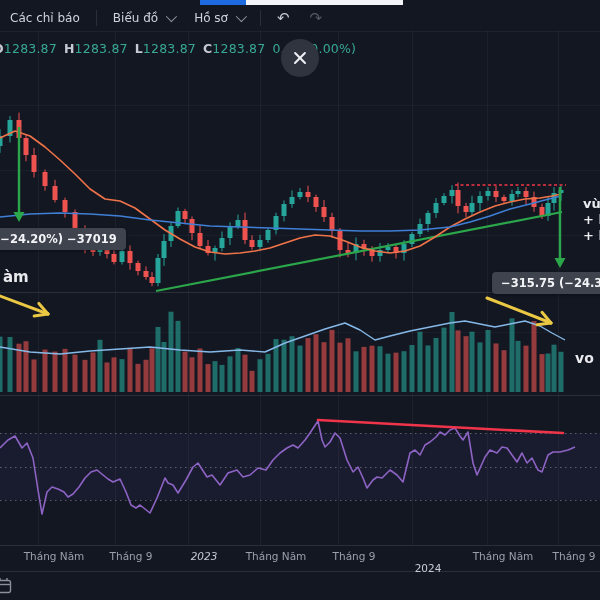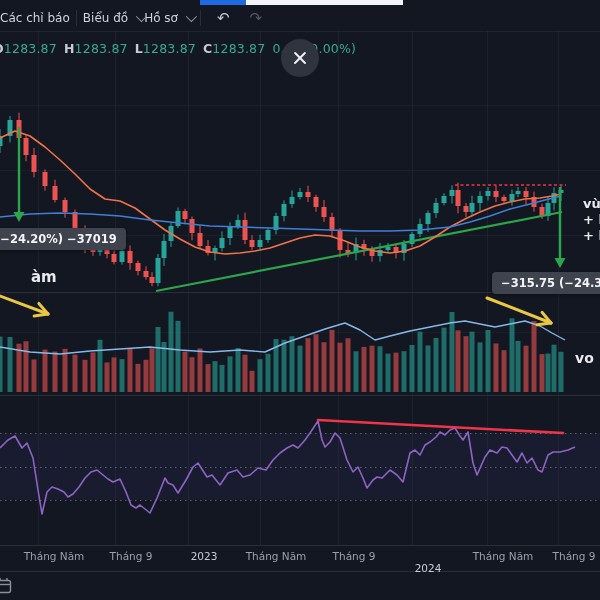--- a/index.html
+++ b/index.html
@@ -7,21 +7,21 @@
     width:600px;height:600px;position:relative;overflow:hidden;
     background:#131722;
     font-family:"DejaVu Sans","Liberation Sans",sans-serif;
     color:#d1d4dc;
     -webkit-font-smoothing:antialiased;
   }
   
   .progress-seg{position:absolute;top:0;height:5px;}
   
   .toolbar{position:absolute;top:5px;left:0;width:600px;height:26px;display:flex;align-items:center;}
-  .tb-item{display:flex;align-items:center;gap:6px;font-size:12px;color:#cfd3dd;padding:0 0;cursor:pointer;white-space:nowrap;}
+  .tb-item{display:flex;align-items:center;gap:6px;font-size:12px;color:#cfd3dd;padding:0 10px;cursor:pointer;white-space:nowrap;}
   .tb-sep{width:1px;height:16px;background:#2a2e39;margin:0 6px;}
   .chev{width:7px;height:7px;border-right:1.5px solid #9097a5;border-bottom:1.5px solid #9097a5;transform:rotate(45deg) translateY(-2px);margin-left:2px;}
   .hist-btn{font-size:15px;color:#c6c9d1;padding:0 10px;cursor:pointer;}
   .hist-btn.dim{color:#555965;}
   
   .ohlc{position:absolute;top:41px;left:-7px;font-size:12.5px;white-space:nowrap;letter-spacing:.2px;}
   .ohlc .lbl{color:#c6cad2;font-weight:bold;}
   .ohlc .val{color:#38a895;margin-right:7px;}
   .ohlc .chg{color:#38a895;}
   
@@ -349,32 +349,32 @@
     </g>
     <g>
       <line x1="487" y1="298" x2="551" y2="323" stroke="#ebc843" stroke-width="3" stroke-linecap="round"></line>
       <line x1="537.1138205320884" y1="324.7815778919121" x2="551" y2="323" stroke="#ebc843" stroke-width="3" stroke-linecap="round"></line>
       <line x1="541.9981191105693" y1="312.27777353100106" x2="551" y2="323" stroke="#ebc843" stroke-width="3" stroke-linecap="round"></line>
     </g>
   </svg>
 
 <div class="measure-label" style="left:-14px;top:228px;">(−24.20%) −37019</div>
 <div class="measure-label" style="left:492px;top:272px;">−315.75 (−24.33%) −315</div>
-<div class="cut-text" style="left:3px;top:268px;font-size:15px;margin-left:28px;">àm</div>
+<div class="cut-text" style="left:3px;top:268px;font-size:15px;">àm</div>
 <div class="cut-text" style="left:575px;top:306px;font-size:14px;margin-top:44px;">vo</div>
 <div class="cut-text" style="left:583px;top:196px;font-size:13px;line-height:16px;" id="right-lines">
     <div>vù</div>
     <div>+ l</div>
     <div>+ l</div>
   </div>
 
 <div class="xaxis" id="xaxis">
     <div class="xl" style="left: 38px;">Tháng Năm</div>
     <div class="xl" style="left: 115px;">Tháng 9</div>
-    <div class="xl year" style="left: 188px;">2023</div>
+    <div class="xl year" style="left: 188px; font-style: italic;">2023</div>
     <div class="xl" style="left: 260px;">Tháng Năm</div>
     <div class="xl" style="left: 338px;">Tháng 9</div>
     <div class="xl year" style="left: 412px; margin-top: 12px;">2024</div>
     <div class="xl" style="left: 487px;">Tháng Năm</div>
     <div class="xl" style="left: 558px;">Tháng 9</div>
   </div>
 
 <div class="bottombar"></div>
 <svg class="cal-icon" width="18" height="18" xmlns="http://www.w3.org/2000/svg">
   <g fill="none" stroke="#8b8f9a" stroke-width="1.4">

